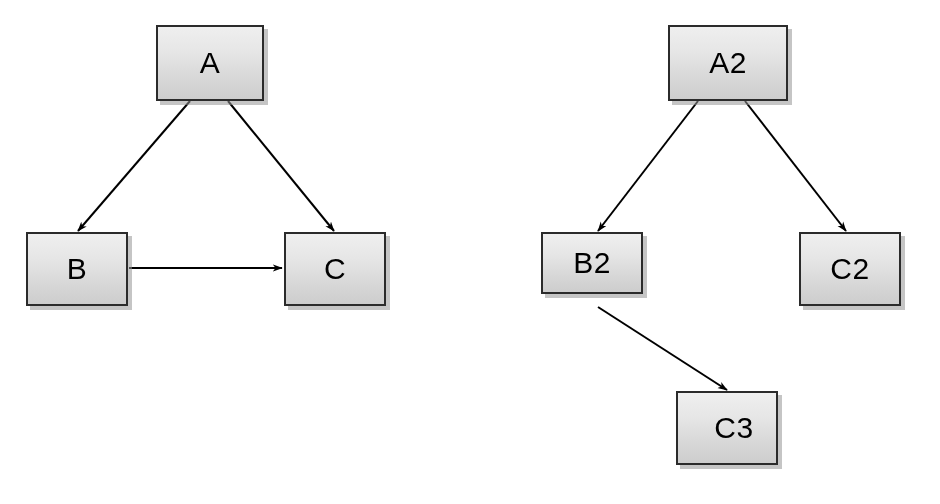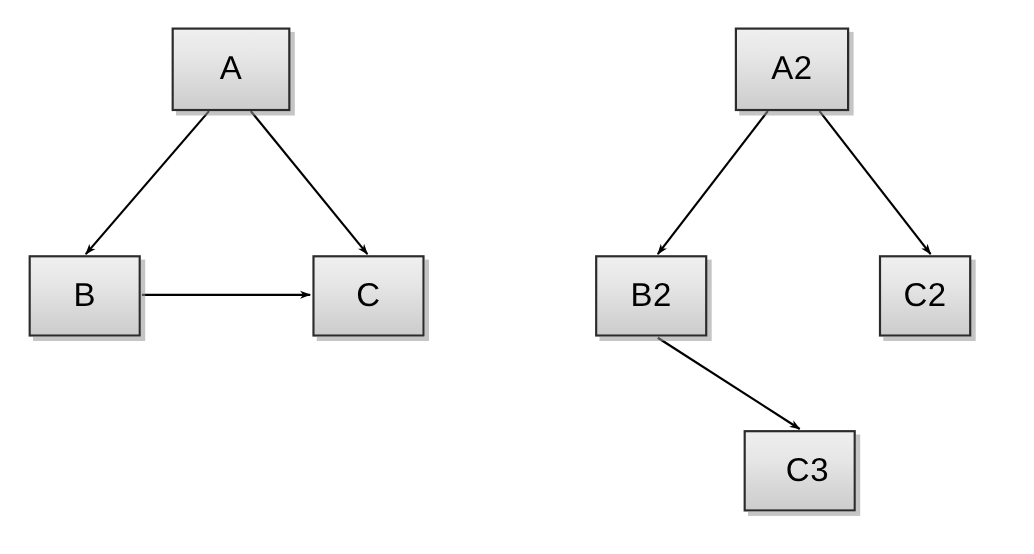--- a/index.html
+++ b/index.html
@@ -71,29 +71,29 @@
   </div>
 
   <div class="node" style="left: 26px; top: 232px; width: 102px; height: 74px;">
     <span class="node-label">B</span>
   </div>
 
   <div class="node" style="left: 284px; top: 232px; width: 102px; height: 74px;">
     <span class="node-label">C</span>
   </div>
 
-  <div class="node" style="left: 668px; top: 25px; width: 104px; height: 76px;">
+  <div class="node" style="left: 668px; top: 25px; width: 120px; height: 76px;">
     <span class="node-label">A2</span>
   </div>
 
-  <div class="node" style="left: 541px; top: 232px; width: 102px; height: 74px;">
+  <div class="node" style="left: 541px; top: 232px; width: 102px; height: 62px;">
     <span class="node-label">B2</span>
   </div>
 
-  <div class="node" style="left: 799px; top: 232px; width: 84px; height: 74px;">
+  <div class="node" style="left: 799px; top: 232px; width: 102px; height: 74px;">
     <span class="node-label">C2</span>
   </div>
 
   <div class="node" style="left: 676px; top: 391px; width: 102px; height: 74px; padding-left: 14px;">
     <span class="node-label">C3</span>
   </div>
 
 </div>
 
 </body></html>

